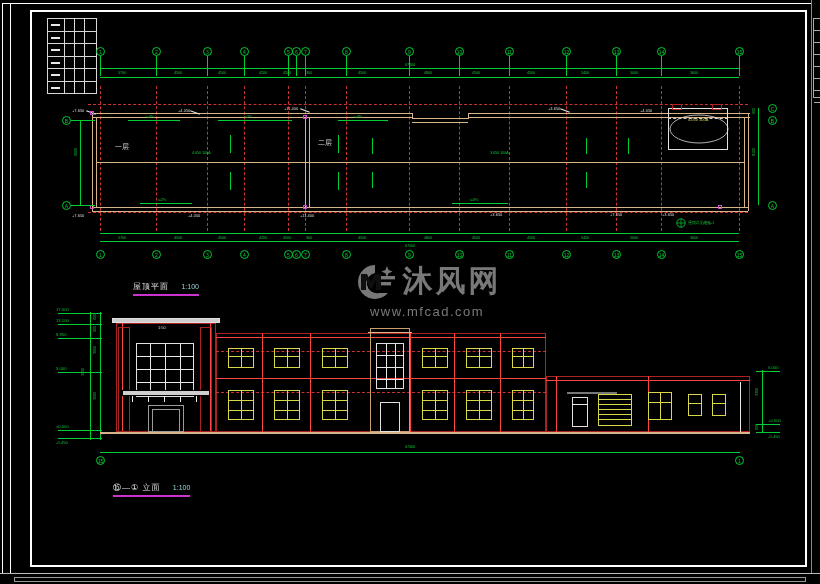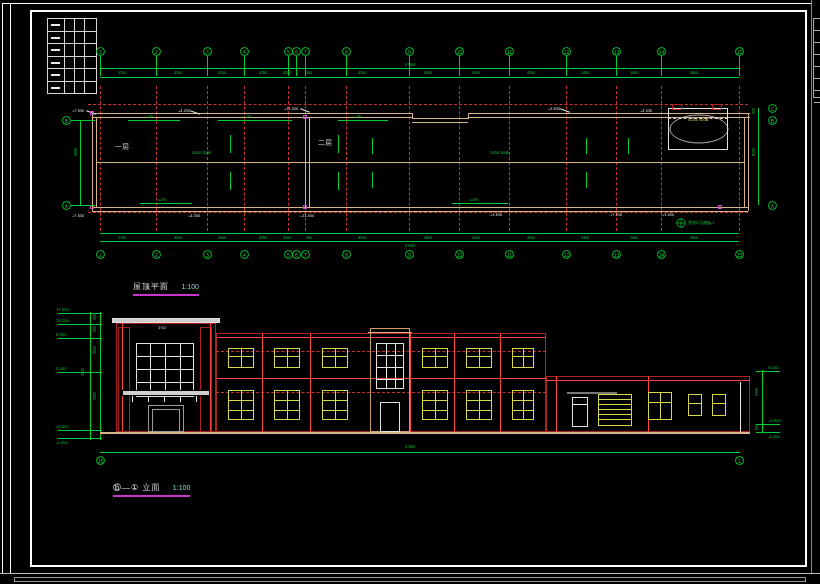--- a/index.html
+++ b/index.html
@@ -494,20 +494,35 @@
     <div class="dimtxt v" style="left:754px;top:388px;">3300</div>
     <div class="dimtxt v" style="left:754px;top:424px;">600</div>
 
     <div class="title" style="left:113px;top:476px;">
       <span class="tx">⑮—① 立面</span>
       <span class="sc">1:100</span>
       <span class="ul"></span>
     </div>
   </div>
 
+  <div class="wm">
+    <div class="wm-row">
+      <div class="wm-logo">
+        <svg viewBox="0 0 44 40" width="44" height="40">
+          <path d="M22 3 A17 17 0 1 0 35 31 L26 31 A10 10 0 1 1 22 11 Z" fill="#c9c9c9"></path>
+          <path d="M8 28 L8 12 L14 12 L18 20 L22 12 L28 12 L28 28 L23 28 L23 18 L19 26 L17 26 L13 18 L13 28 Z" fill="#1a1a1a"></path>
+          <rect x="28" y="14" width="14" height="3.4" fill="#c9c9c9"></rect>
+          <rect x="28" y="20" width="10" height="3.4" fill="#c9c9c9"></rect>
+          <path d="M34 4 L35.6 8 L39.6 9.6 L35.6 11.2 L34 15.2 L32.4 11.2 L28.4 9.6 L32.4 8 Z" fill="#c9c9c9"></path>
+        </svg>
+      </div>
+      <span class="wm-cn">沐风网</span>
+    </div>
+    <div class="wm-url">www.mfcad.com</div>
+  </div>
 
   <div class="scrollbar">
     <div class="scroll-track">
       <i></i>
         <i></i>
         <i></i>
         <i></i>
         <i></i>
         <i></i>
         <i></i>

